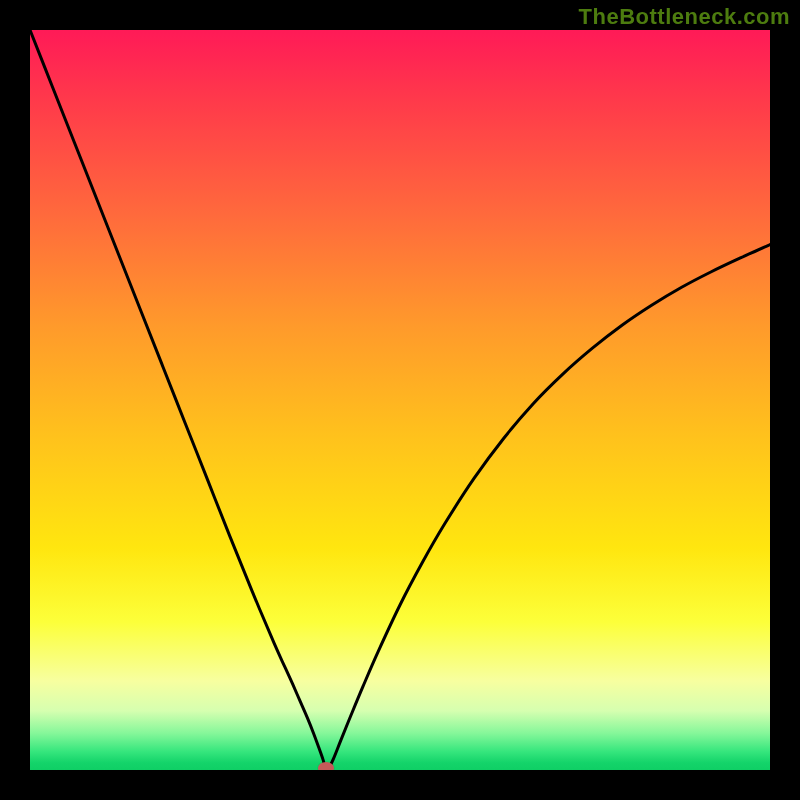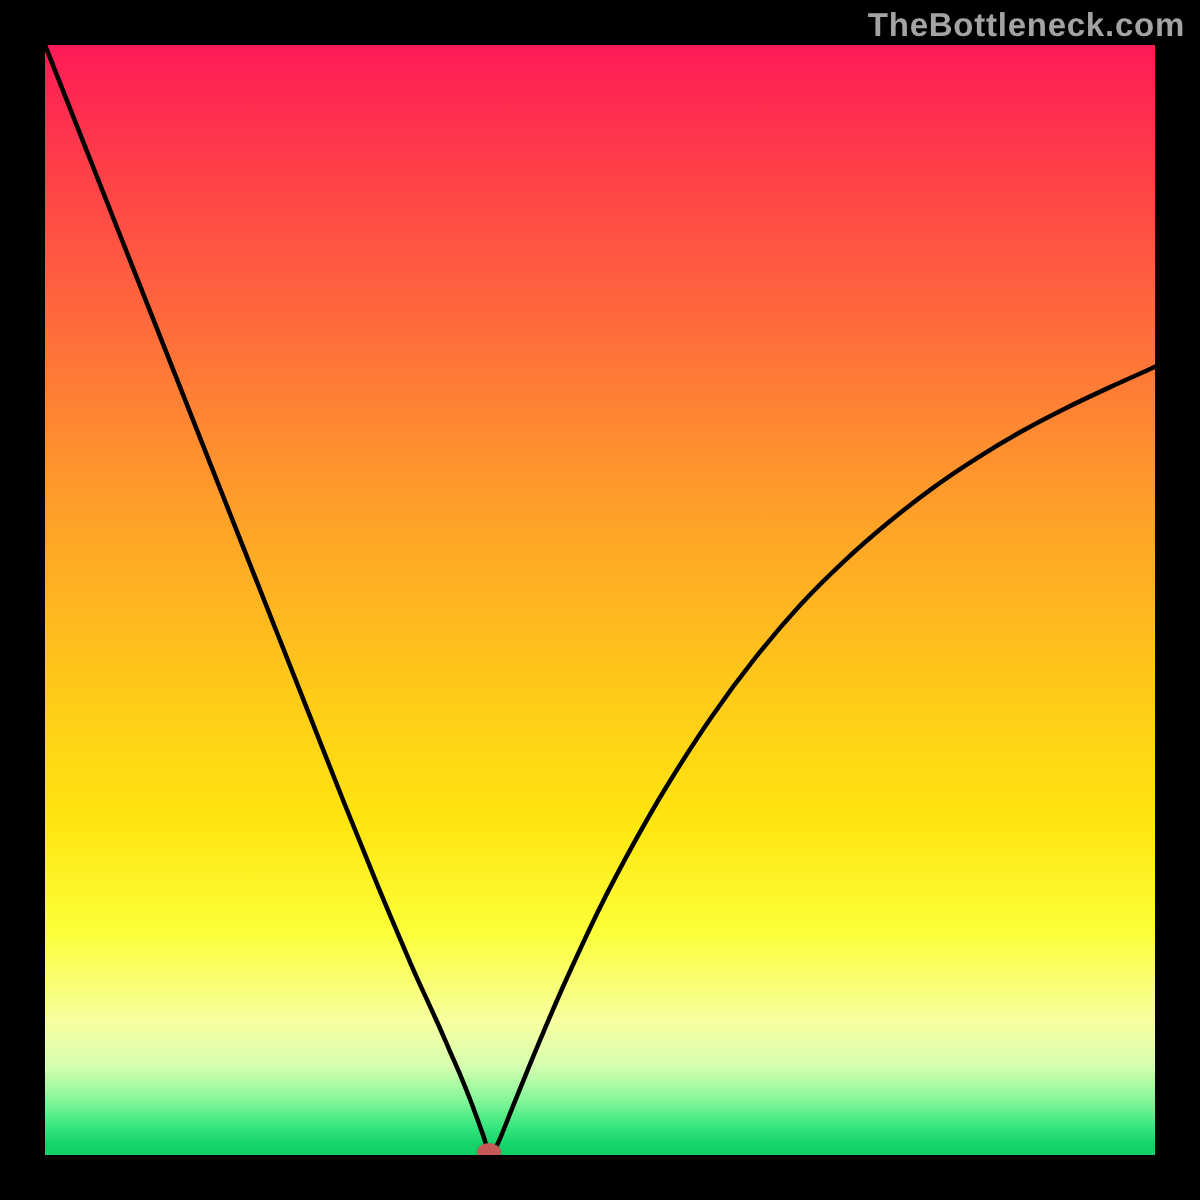--- a/index.html
+++ b/index.html
@@ -18,21 +18,21 @@
     height: 800px;
     background: #000;
   }
   .watermark {
     position: absolute;
     top: 4px;
     right: 10px;
     font-family: Arial, Helvetica, sans-serif;
     font-size: 22px;
     font-weight: 600;
-    color: #a3a3a3;
+    color: #4d7c0f;
     letter-spacing: 0.5px;
   }
   .plot-area {
     position: absolute;
     top: 30px;
     left: 30px;
     width: 740px;
     height: 740px;
     overflow: hidden;
   }

